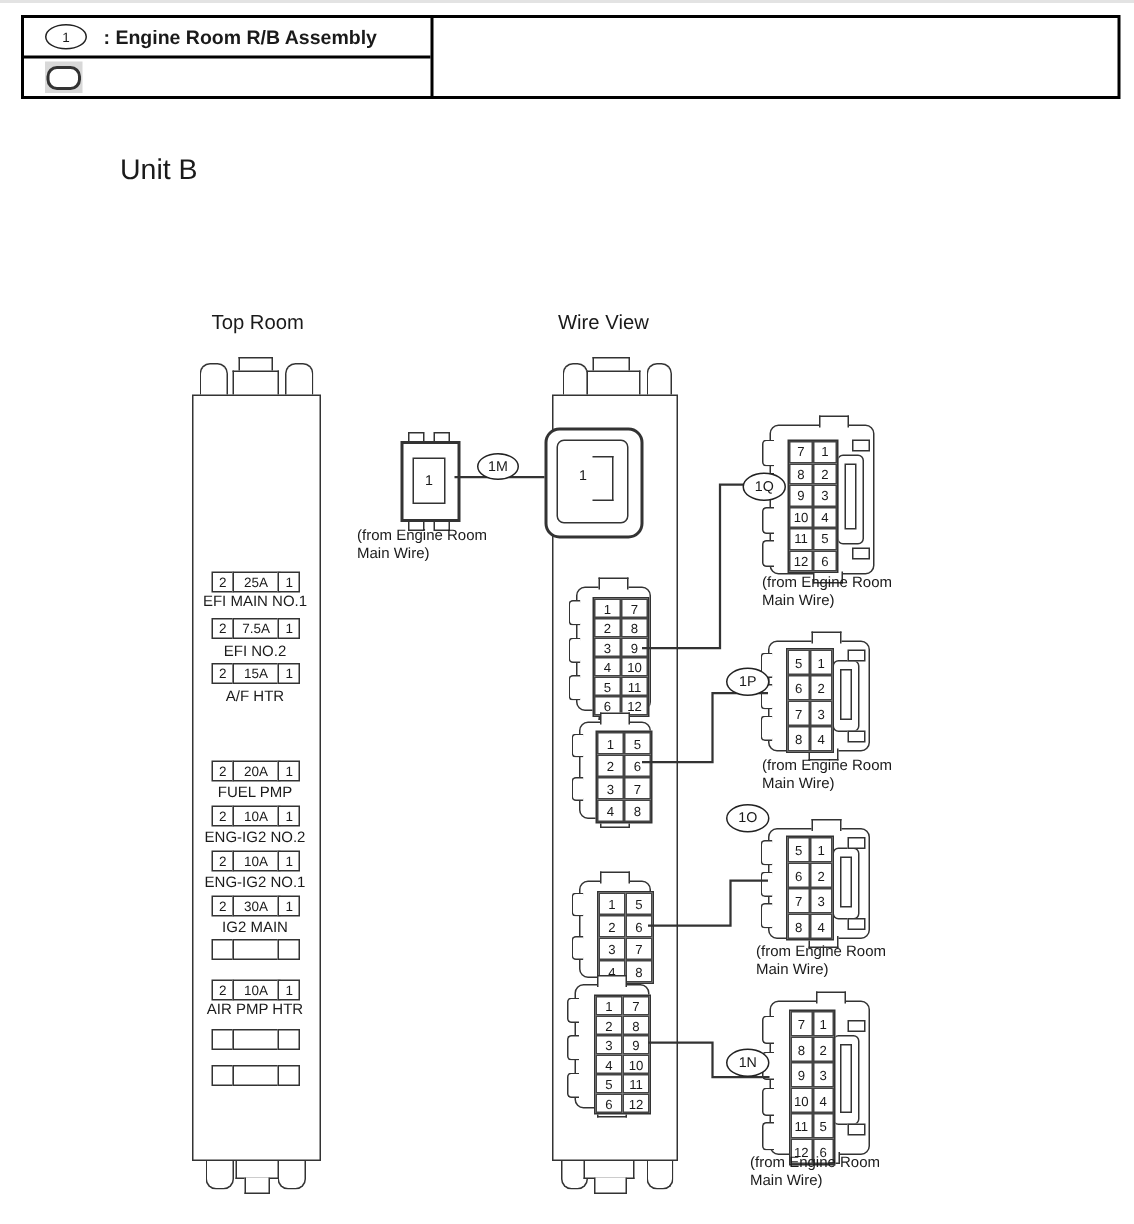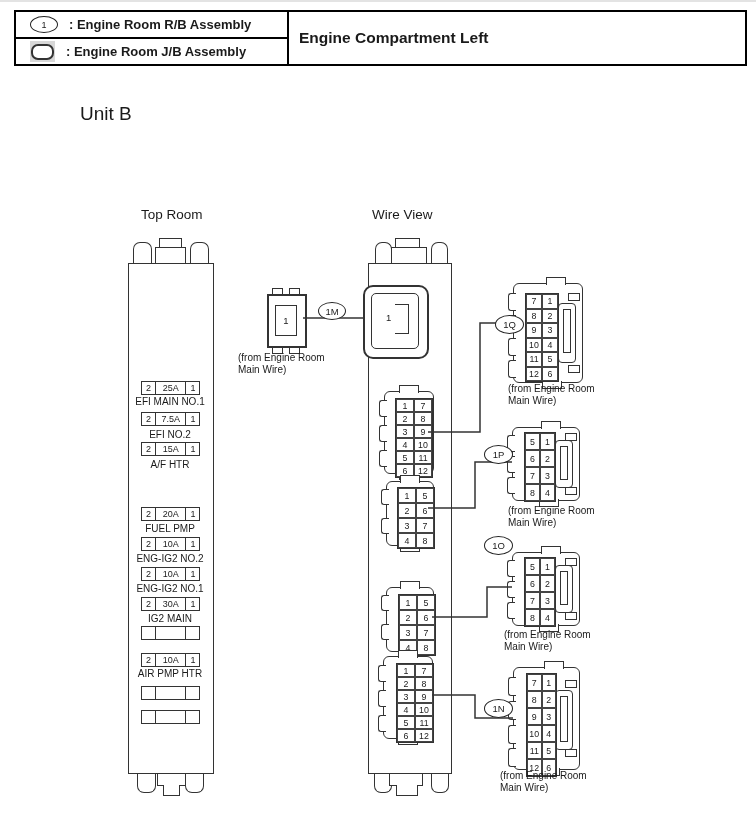--- a/index.html
+++ b/index.html
@@ -77,24 +77,22 @@
   <div class="hdr">
     <div class="hdr-left">
       <div class="legend-row">
         <div class="sym-oval">1</div>
         <div class="legend-label">: Engine Room R/B Assembly</div>
       </div>
       <div class="legend-row">
         <div class="sym-box">
           <div class="sym-stadium"></div>
         </div>
-        <div class="legend-label">: Engine Room J/B Assembly</div>
-      </div>
-    </div>
-    <div class="hdr-title">Engine Compartment Left</div>
+      </div>
+    </div>
   </div>
 
   <div class="abs unit-title">Unit B</div>
   <div class="abs view-label" style="left:141px;top:207px">Top Room</div>
   <div class="abs view-label" style="left:372px;top:207px">Wire View</div>
 
   <div class="abs tab-up" style="left:133px;top:242px;width:17px;height:21px"></div>
   <div class="abs tab-up" style="left:190px;top:242px;width:17px;height:21px"></div>
   <div class="abs clip nb" style="left:159px;top:238px;width:21px;height:9px"></div>
   <div class="abs clip nb" style="left:155px;top:247px;width:29px;height:16px"></div>

